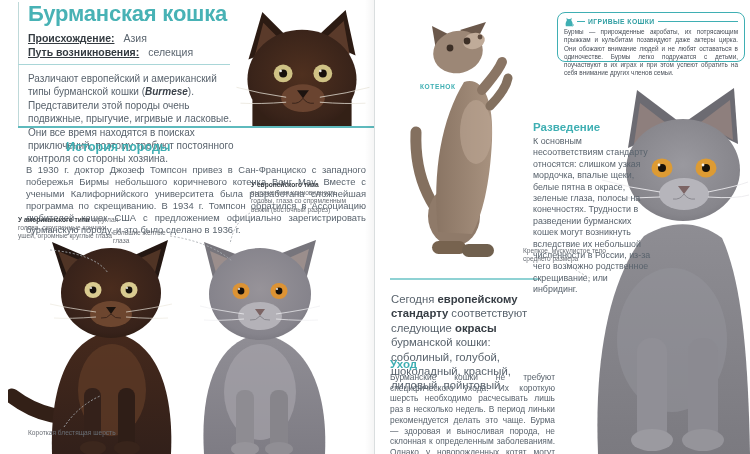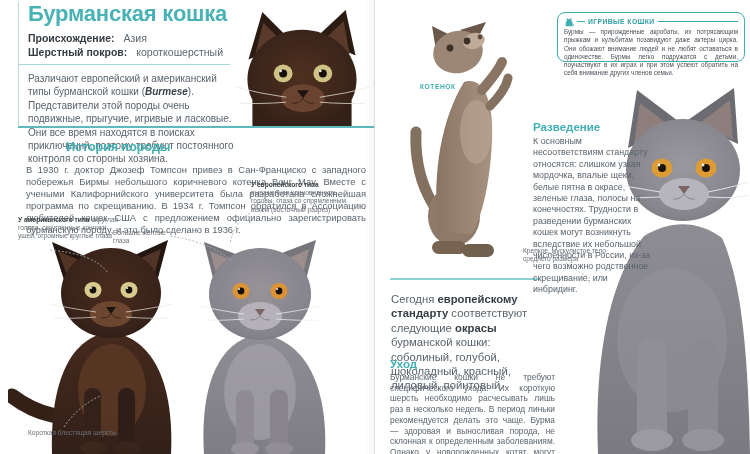--- a/index.html
+++ b/index.html
@@ -7,21 +7,21 @@
     width:750px;height:454px;position:relative;overflow:hidden;
     background:#ffffff;
     font-family:"Liberation Sans","DejaVu Sans",sans-serif;
     color:#5c6670;
   }
   .abs{position:absolute;}
   
   .vrule{left:18px;top:2px;width:1px;height:125px;background:#bfd9d9;}
   .title{left:28px;top:1px;width:330px;margin:0;font-size:22px;font-weight:700;color:#48b2b5;letter-spacing:-.2px;}
   .facts{left:28px;top:32px;width:210px;font-size:10.5px;line-height:13.5px;}
-  .fact-label{font-weight:700;color:#343b41;}
+  .fact-label{font-weight:700;color:#343b41;text-decoration:underline;}
   .fact-value{color:#5c6670;margin-left:9px;}
   .divider1{left:18px;top:64px;width:212px;height:1px;background:#a9d6d8;}
   .intro{left:28px;top:72px;width:206px;margin:0;font-size:10px;line-height:13.4px;color:#59636d;}
   .intro i{font-weight:700;color:#3b424a;}
   .tealrule-left{left:18px;top:126px;width:356px;height:1.5px;background:#5ebabd;}
   .sec-head{margin:0;font-weight:700;color:#3fafb3;}
   .history-head{left:18px;top:140px;font-size:12.5px;padding-left:48px;}
   .history-body{left:18px;top:156px;width:340px;margin:8px;font-size:9.4px;line-height:12px;text-align:justify;color:#59636d;}
   
   .callout{font-size:6.6px;line-height:8.2px;color:#6a6f76;}
@@ -59,21 +59,21 @@
   .z5{z-index:5;} .z10{z-index:10;}
 </style>
 </head>
 <body>
 
 <div class="abs vrule"></div>
 <h1 class="abs title">Бурманская кошка</h1>
 
 <div class="abs facts">
   <div><span class="fact-label">Происхождение:</span><span class="fact-value">Азия</span></div>
-  <div><span class="fact-label">Шерстный покров:</span><span class="fact-value">короткошерстный</span></div>
+  <div><span class="fact-label">Путь возникновения:</span><span class="fact-value">селекция</span></div>
 </div>
 
 <div class="abs divider1"></div>
 
 <p class="abs intro"><span>Различают европейский и американский типы бурманской кошки (</span><i>Burmese</i><span>). Представители этой породы очень подвижные, прыгучие, игривые и ласковые. Они все время находятся в поисках приключений, поэтому требуют постоянного контроля со стороны хозяина.</span></p>
 
 <div class="abs tealrule-left"></div>
 
 <h2 class="abs sec-head history-head">История породы</h2>
 <p class="abs history-body">В 1930 г. доктор Джозеф Томпсон привез в Сан-Франциско с западного побережья Бирмы небольшого коричневого котенка Вонг Мау. Вместе с учеными Калифорнийского университета была разработана сложнейшая программа по скрещиванию. В 1934 г. Томпсон обратился в Ассоциацию любителей кошек США с предложением официально зарегистрировать бурманскую породу, и это было сделано в 1936 г.</p>

